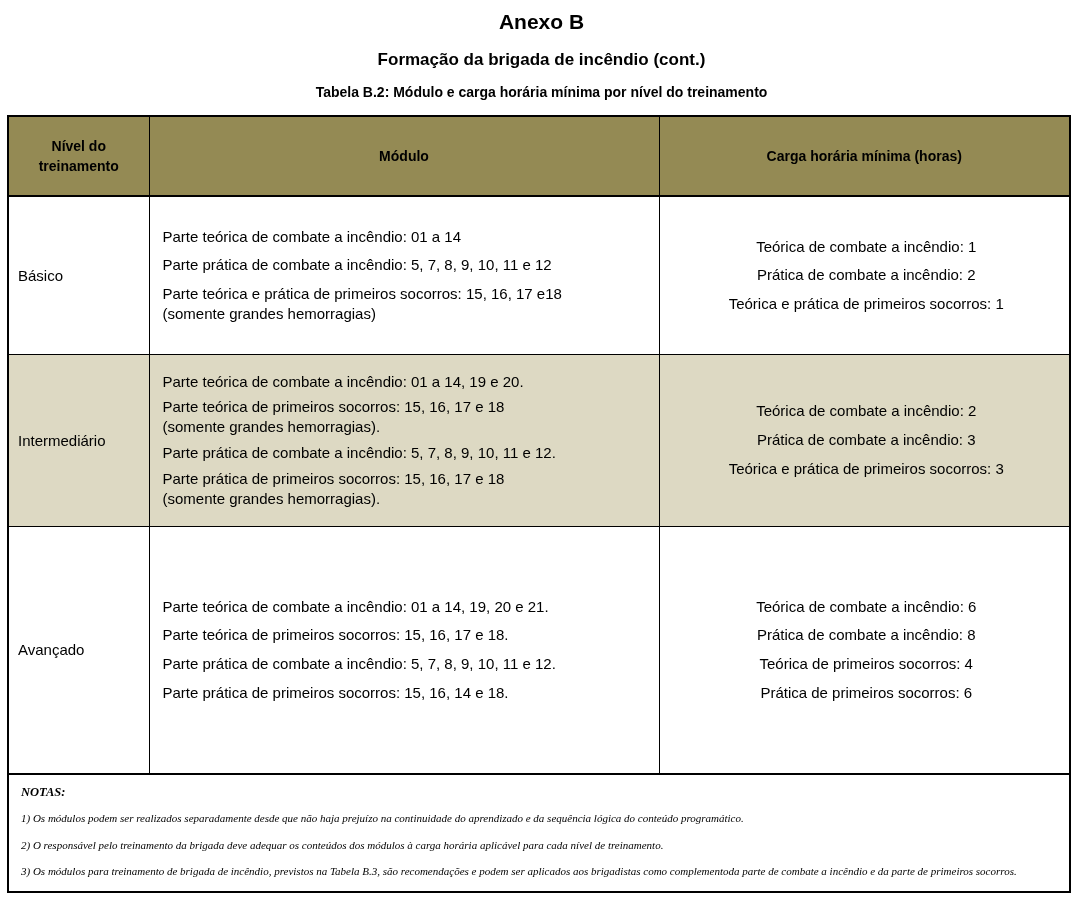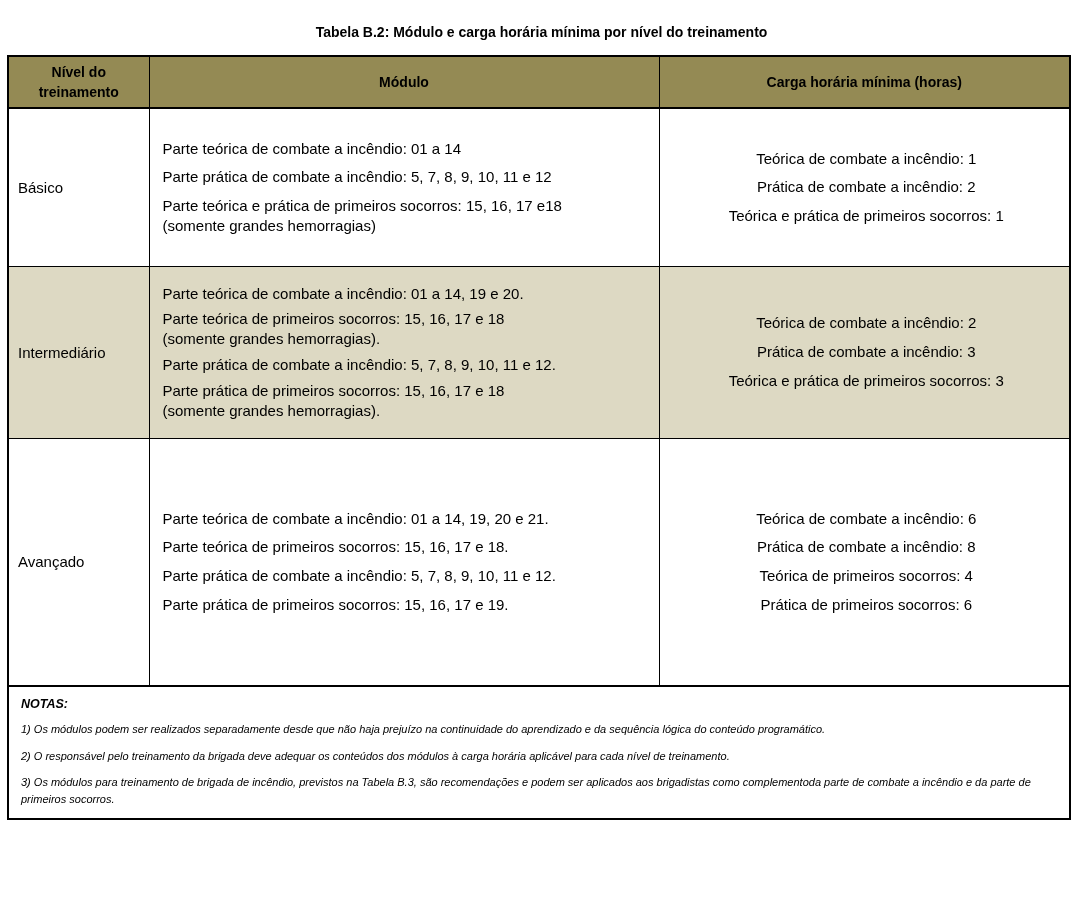--- a/index.html
+++ b/index.html
@@ -33,21 +33,21 @@
     border:2px solid var(--border-c);
   }
   th,td{
     border:1px solid var(--border-c);
     vertical-align:middle;
     padding:8px;
   }
   col.c-level{width:141px;}
   col.c-module{width:510px;}
   col.c-hours{width:411px;}
-  thead tr{height:52px;}
+  thead tr{height:80px;}
   thead th{
     background:var(--header-bg);
     color:#000;
     font-size:14px;font-weight:bold;
     text-align:center;
     line-height:1.45;
     padding:4px 18px;
     border-bottom:2px solid var(--border-c);
   }
   tbody tr:nth-child(1){height:158px;}
@@ -62,40 +62,42 @@
   td.col-module{padding:6px 10px 6px 13px;}
   td.col-hours{padding:6px 10px 6px 14px;text-align:center;}
   td.col-module p, td.col-hours p{
     margin:9px 0;
     font-size:15px;
     line-height:1.32;
     white-space:pre-line;
     color:#000;
   }
   tbody tr:nth-child(2) td.col-module p{margin:6px 0;}
-  tfoot tr{height:117px;}
+  tfoot tr{height:117px;font-family:Liberation Serif, serif;}
   tfoot td.notes-cell{
     vertical-align:top;
     padding:8px 14px 8px 12px;
     border-top:2px solid var(--border-c);
   }
   .notes-label{
     font-size:12.5px;font-weight:bold;font-style:italic;color:#000;
     margin:2px 0 4px 0;
   }
   .notes-list p{
     margin:10px 0 3px 0;
     font-size:11px;font-style:italic;color:#000;
     line-height:1.5;
   }
 </style>
 </head>
 <body>
 
 <div class="page">
+  <h1 class="title">Anexo B</h1>
+  <h2 class="subtitle">Formação da brigada de incêndio (cont.)</h2>
   <h3 class="caption">Tabela B.2: Módulo e carga horária mínima por nível do treinamento</h3>
 
   <table class="training">
     <colgroup>
       <col class="c-level">
         <col class="c-module">
         <col class="c-hours">
     </colgroup>
     <thead>
       <tr>
@@ -135,21 +137,21 @@
             <p>Prática de combate a incêndio: 3</p>
             <p>Teórica e prática de primeiros socorros: 3</p>
           </td>
         </tr>
         <tr>
           <td class="col-level">Avançado</td>
           <td class="col-module">
             <p>Parte teórica de combate a incêndio: 01 a 14, 19, 20 e 21.</p>
             <p>Parte teórica de primeiros socorros: 15, 16, 17 e 18.</p>
             <p>Parte prática de combate a incêndio: 5, 7, 8, 9, 10, 11 e 12.</p>
-            <p>Parte prática de primeiros socorros: 15, 16, 17 e 19.</p>
+            <p>Parte prática de primeiros socorros: 15, 16, 14 e 18.</p>
           </td>
           <td class="col-hours">
             <p>Teórica de combate a incêndio: 6</p>
             <p>Prática de combate a incêndio: 8</p>
             <p>Teórica de primeiros socorros: 4</p>
             <p>Prática de primeiros socorros: 6</p>
           </td>
         </tr>
       </tbody>
     <tfoot>

